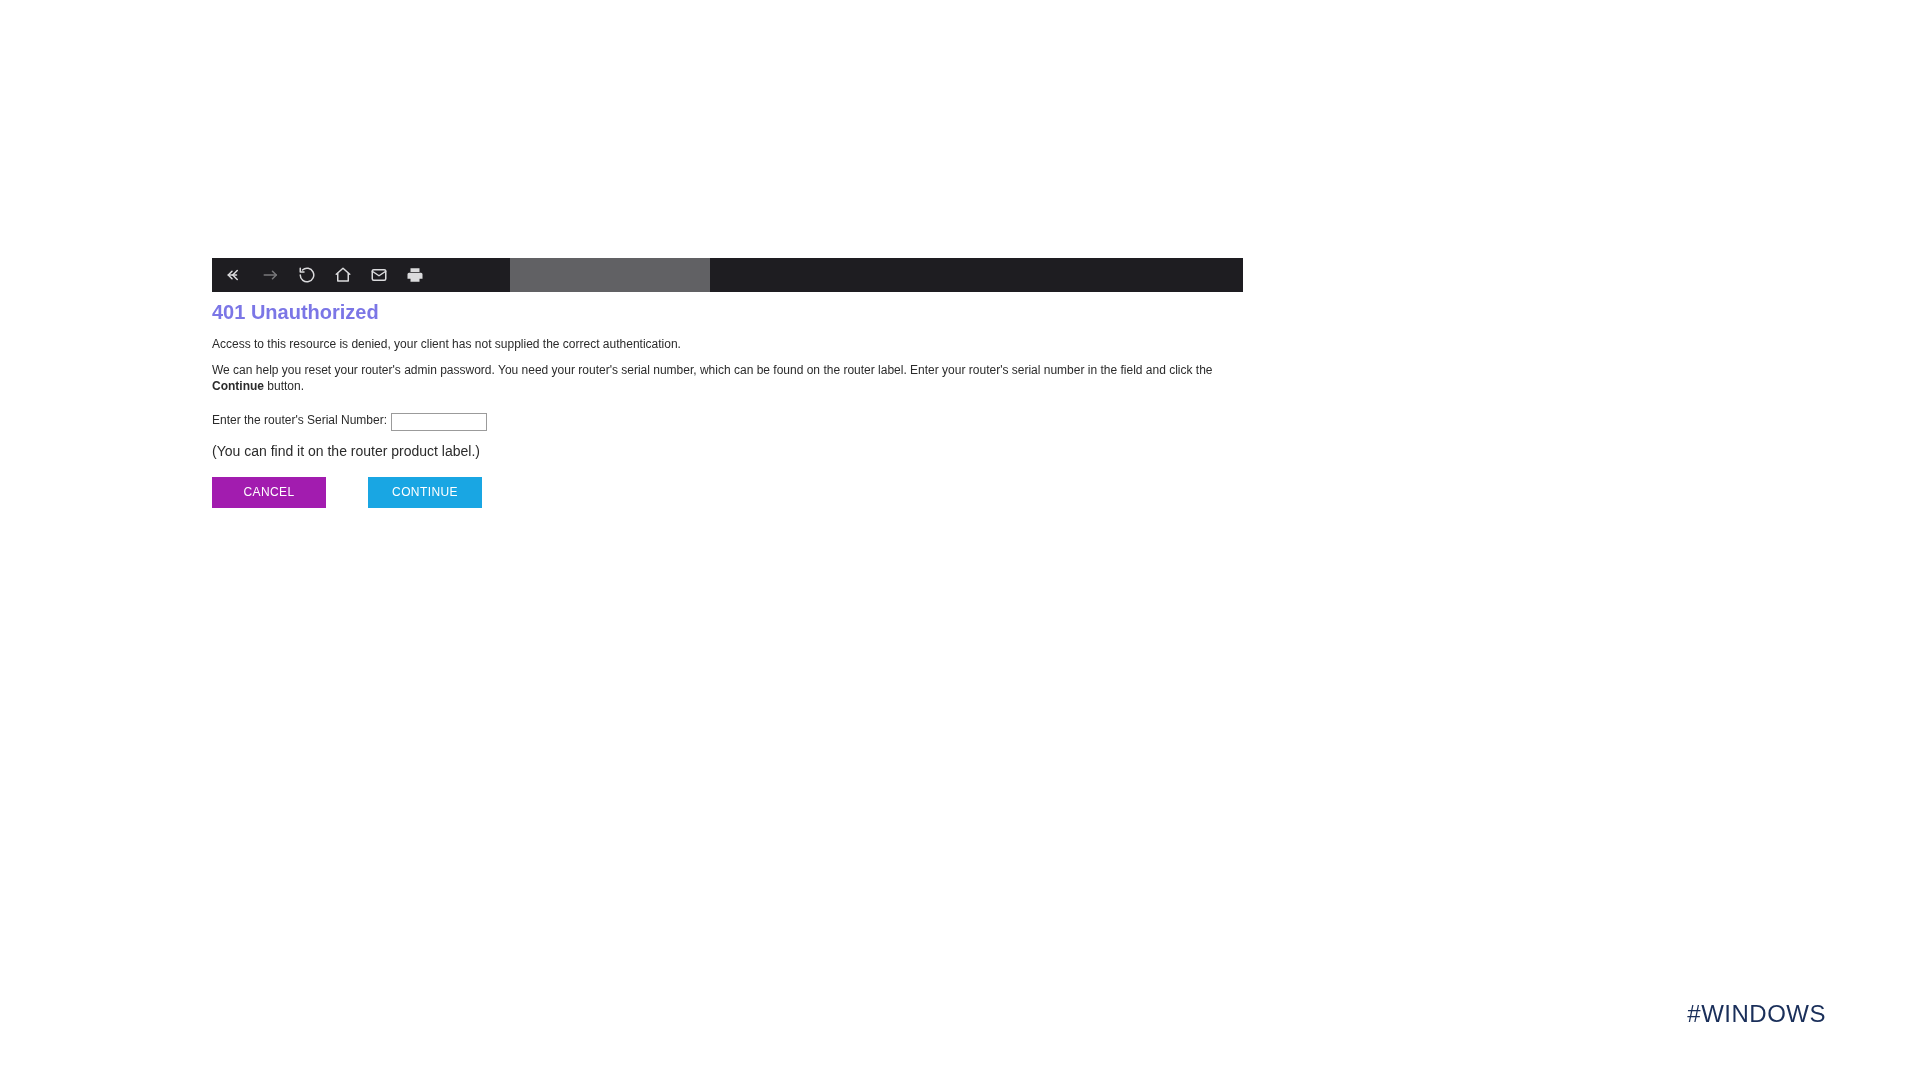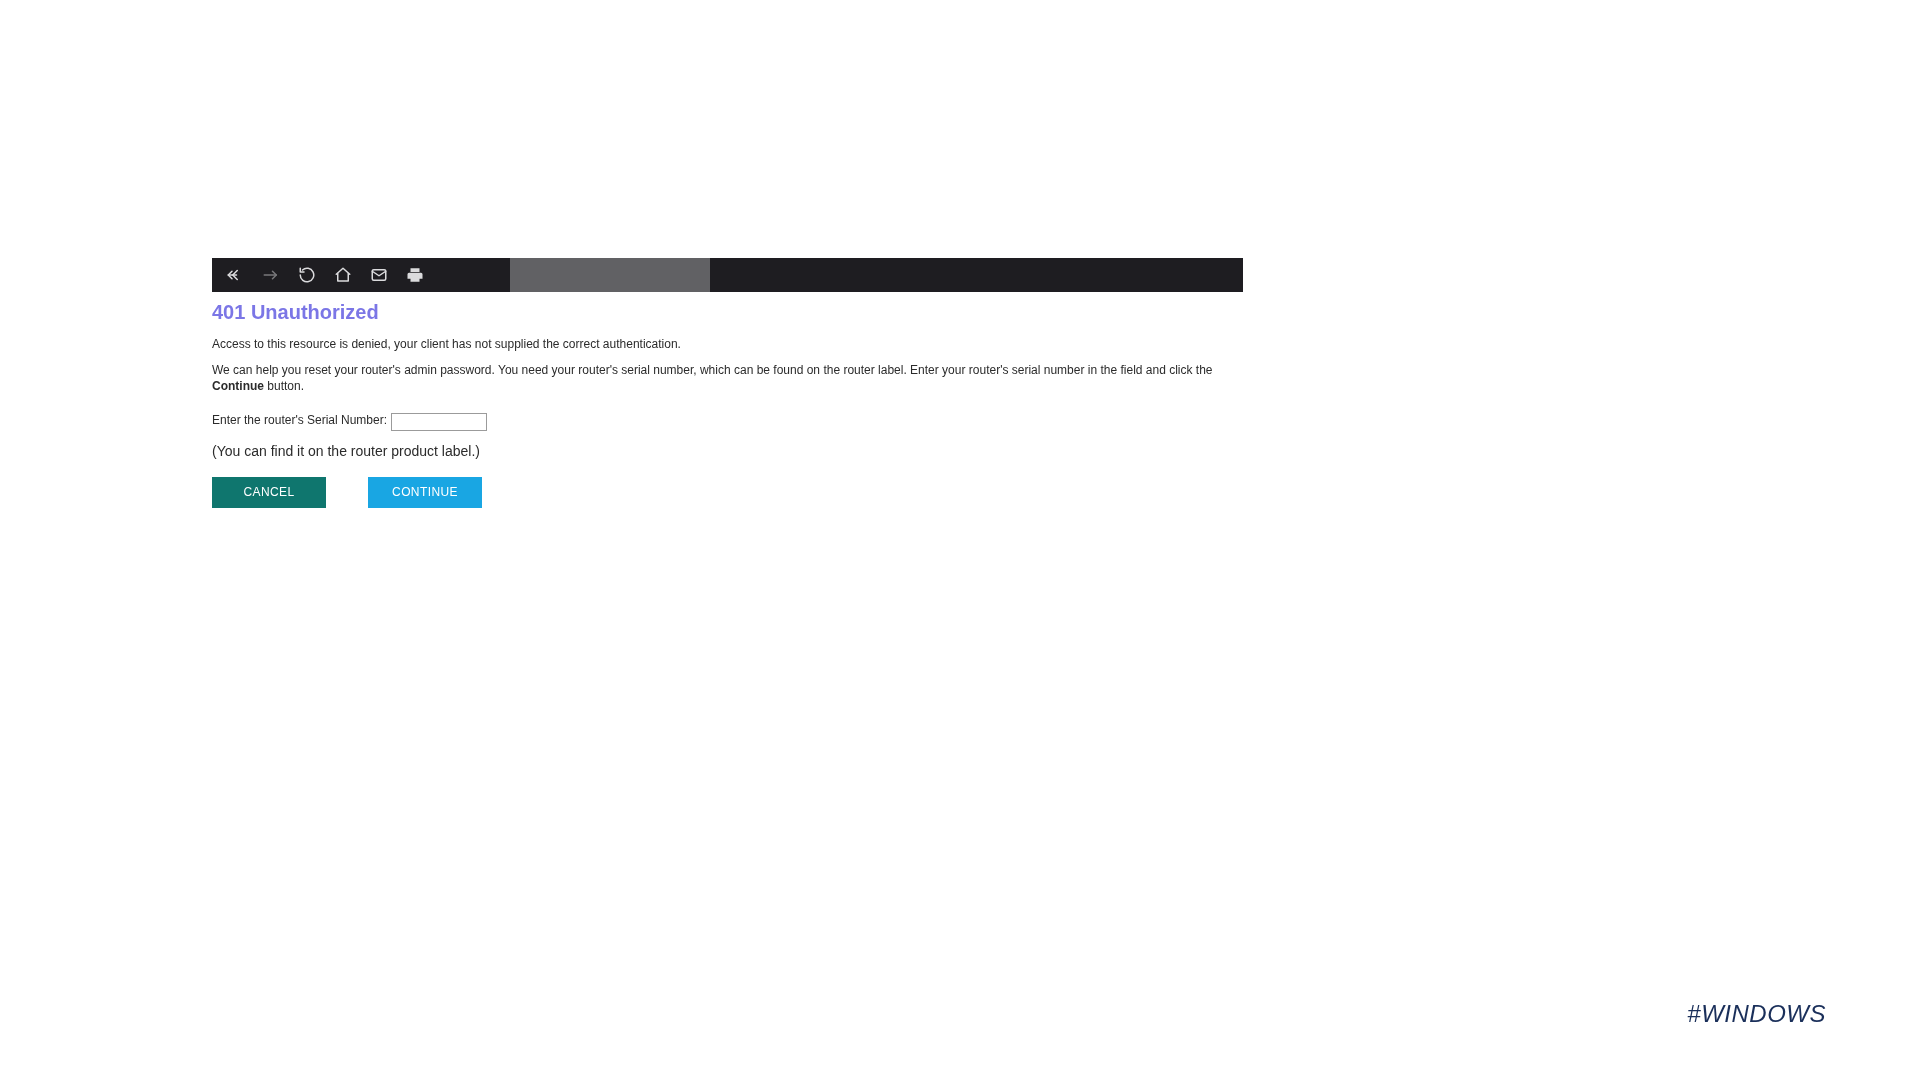--- a/index.html
+++ b/index.html
@@ -96,31 +96,30 @@
     display: inline-flex;
     align-items: center;
     justify-content: center;
     font-size: 12px;
     letter-spacing: 0.4px;
     color: #ffffff;
     cursor: pointer;
     user-select: none;
     border: none;
   }
-  .btn-cancel { background: #0f766e; }
+  .btn-cancel { background: #a21caf; }
   .btn-continue { background: #19a6e3; }
 
   .hashtag {
     position: absolute;
     right: 92px;
     bottom: 52px;
     color: #1a2f5a;
     font-size: 24px;
     letter-spacing: 0.5px;
-    font-style: italic;
   }
   .hashtag .hash { font-weight: 400; margin-right: 2px; }
 </style>
 </head>
 <body>
 
 <div class="stage">
 
   <div class="browser-frame">
 

